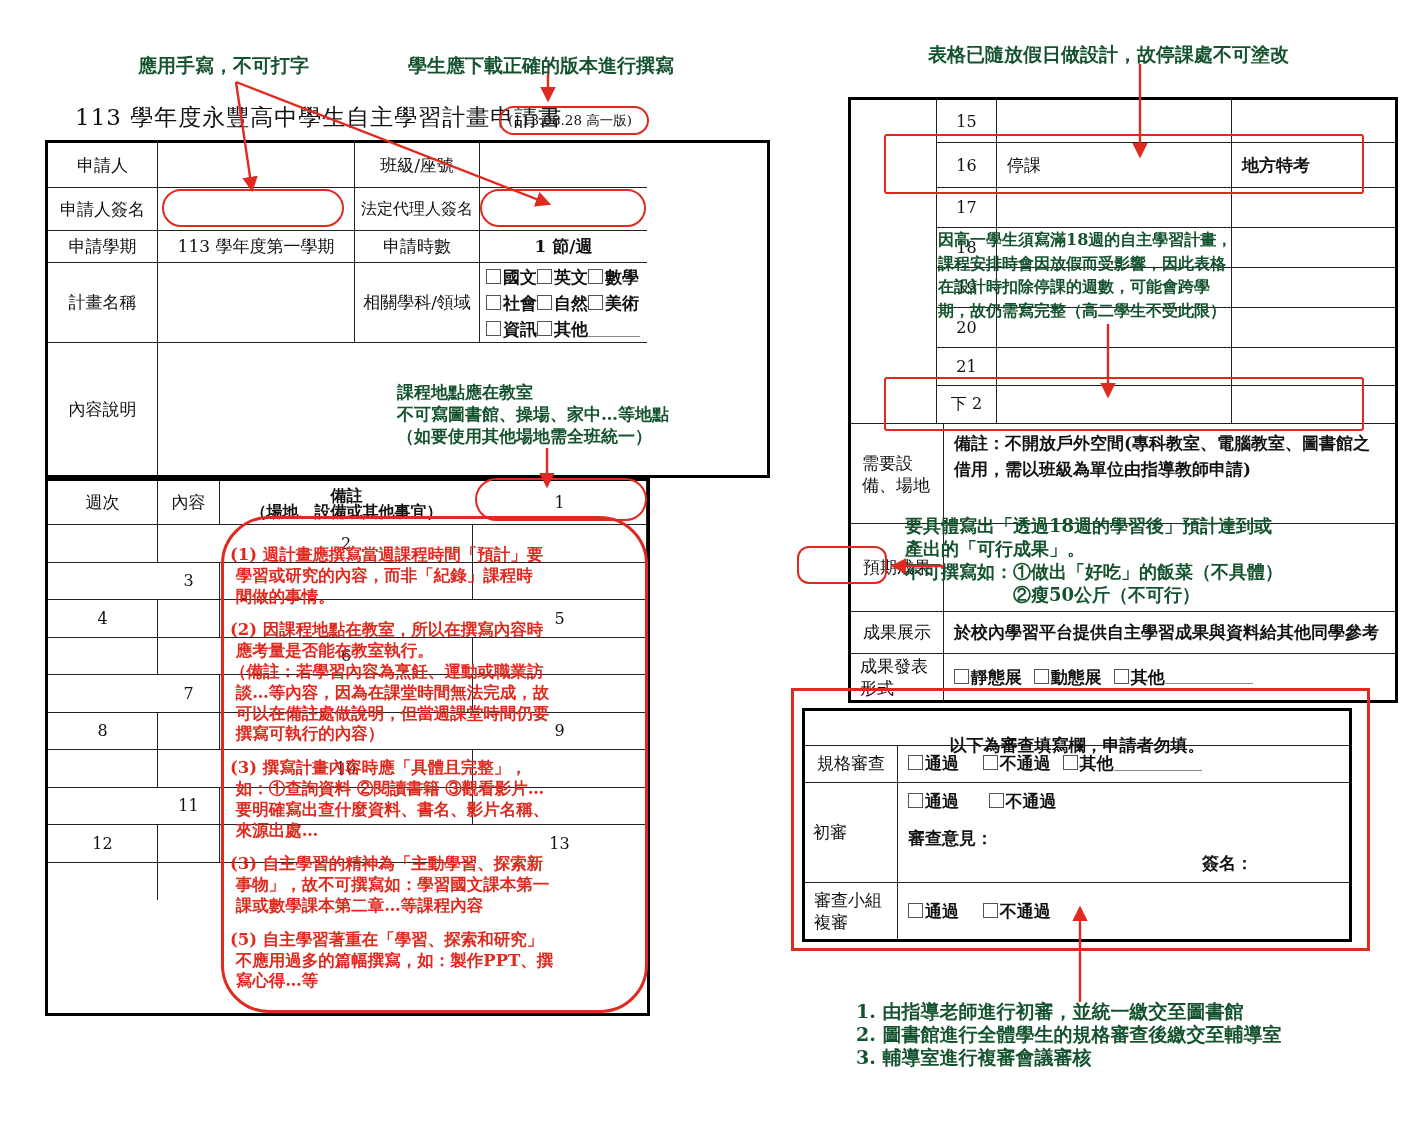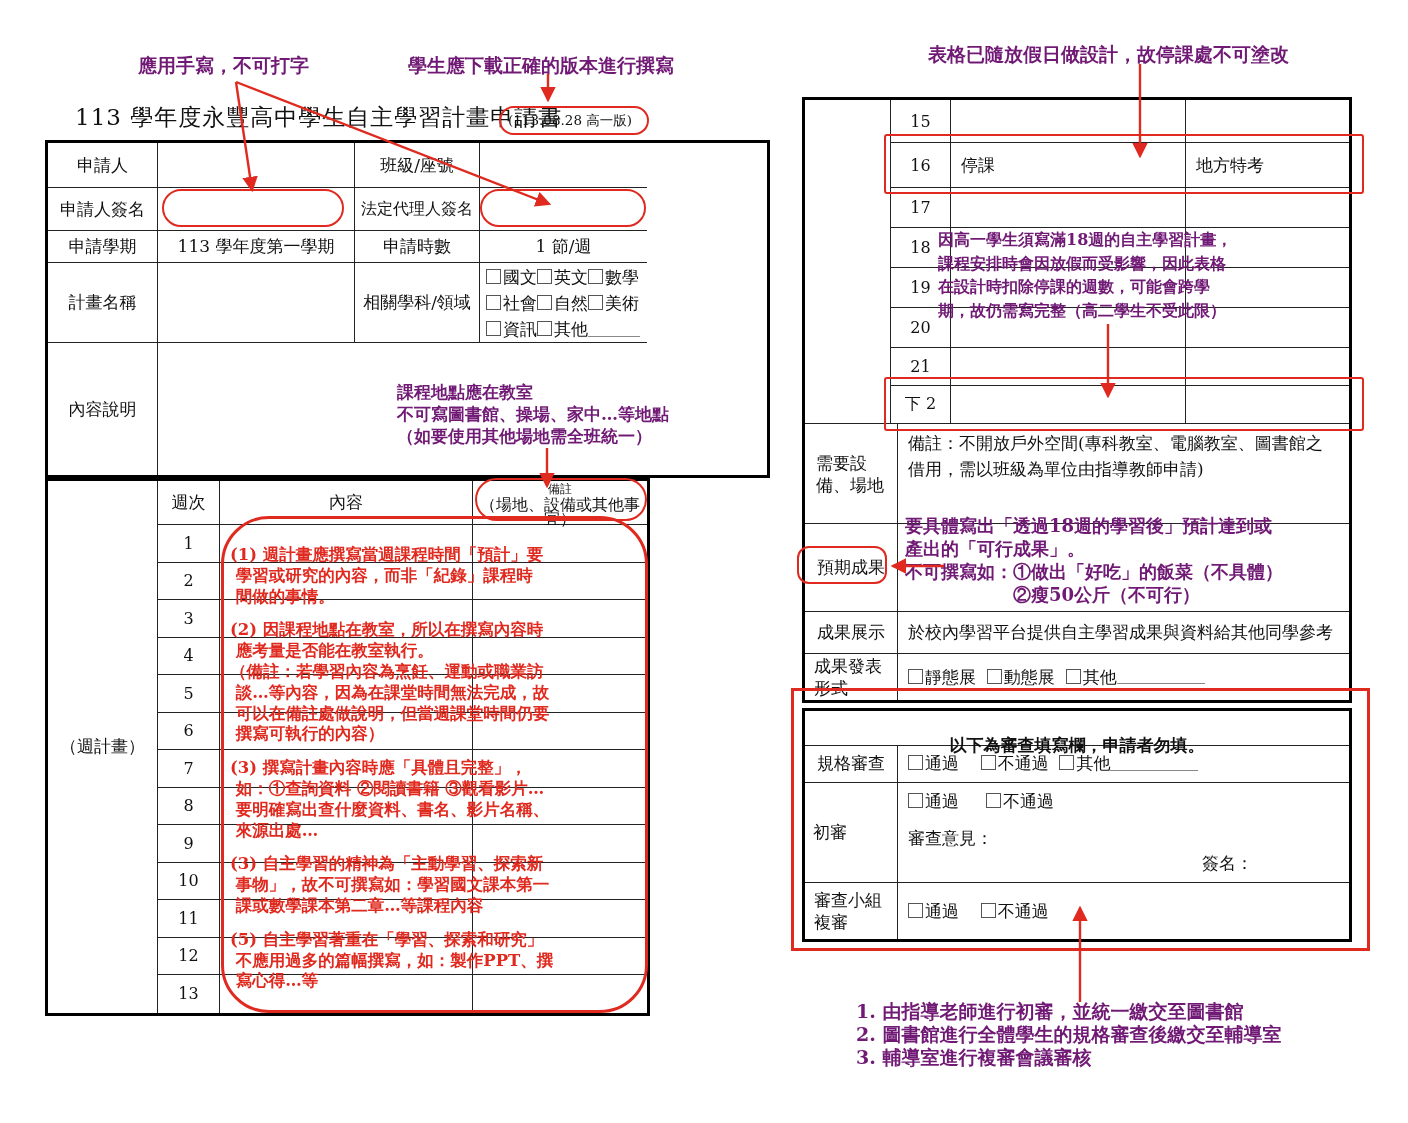--- a/index.html
+++ b/index.html
@@ -5,35 +5,35 @@
   html,body{margin:0;padding:0;background:#fff;}
   .canvas{position:relative;width:1408px;height:1123px;background:#fff;overflow:hidden;
           font-family:"DejaVu Serif","Liberation Serif",serif;color:#111;}
   .abs{position:absolute;}
   
   .tbl{position:absolute;border:3px solid #000;box-sizing:border-box;background:#fff;}
   .grid{display:grid;}
   .cell{border-right:1px solid #222;border-bottom:1px solid #222;box-sizing:border-box;
         display:flex;align-items:center;justify-content:center;font-size:17px;
         background:transparent;overflow:visible;}
-  .cell.last-col{border-right:none;}
+  .cell.last-col{border-right:none;font-weight:bold;}
   .cell.last-row{border-bottom:none;}
   .cell.left{justify-content:flex-start;}
   .cell.top{align-items:flex-start;}
   .lblwrap{text-align:center;line-height:22px;}
   .num{font-size:16px;}
   
   .cbx{display:inline-block;width:13px;height:13px;border:1.5px solid #555;background:#fff;
        margin-right:2px;vertical-align:-1px;}
   .cbitem{display:inline-block;white-space:nowrap;font-size:17px;}
   .uline{display:inline-block;border-bottom:1.5px solid #888;height:13px;vertical-align:-2px;}
   .subline{line-height:26px;white-space:nowrap;}
   
   .red{color:#e02a1f;}
-  .ann{position:absolute;color:#701a75;font-weight:600;white-space:pre-wrap;}
+  .ann{position:absolute;color:#14532d;font-weight:600;white-space:pre-wrap;}
   .redbox{position:absolute;border:2.5px solid #e02a1f;box-sizing:border-box;border-radius:3px;}
   .redoval{position:absolute;border:2.5px solid #e02a1f;box-sizing:border-box;}
   .bigframe{position:absolute;border:3px solid #e02a1f;border-radius:48px;box-sizing:border-box;}
   .gpara{white-space:pre-wrap;margin:0 0 13px 0;}
   svg.overlay{position:absolute;left:0;top:0;pointer-events:none;}
   .notewrap{text-align:center;}
   .note-sub{font-size:16px;line-height:14px;}
   .signline{font-size:17px;}
 </style>
 </head>
@@ -100,32 +100,29 @@
 
       <div class="cell last-row">
           <span>內容說明</span>
         </div>
       <div class="cell last-row last-col" style="grid-column:2 / span 3;"></div>
     </div>
   </div>
 
   <div class="tbl" style="left:45px;top:478px;width:605px;height:538px;">
     <div class="grid" style="grid-template-columns:110px 62px 253px 174px;grid-template-rows:44px repeat(13, 37.5px);width:599px;height:532px;">
-      <div class="cell last-row" style="grid-row:1 / span 14;">
-          <span>（週計畫）</span>
-        </div>
       <div class="cell">
           <span>週次</span>
         </div>
       <div class="cell">
           <span>內容</span>
         </div>
       <div class="cell last-col">
         <div class="notewrap">
-            <div style="font-size:12px;line-height:18px;">備註</div>
+            <div style="font-size:16px;line-height:18px;">備註</div>
             <div class="note-sub">（場地、設備或其他事宜）</div>
           </div>
       </div>
 
       <div class="cell num">
           <span>1</span>
         </div>
         <div class="cell"></div>
         <div class="cell last-col"></div>
       <div class="cell num">
@@ -184,21 +181,21 @@
         <div class="cell"></div>
         <div class="cell last-col"></div>
       <div class="cell num last-row">
           <span>13</span>
         </div>
         <div class="cell last-row"></div>
         <div class="cell last-col last-row"></div>
     </div>
   </div>
 
-  <div class="tbl" style="left:802px;top:97px;width:550px;height:606px;">
+  <div class="tbl" style="left:848px;top:97px;width:550px;height:606px;">
     <div class="grid" style="grid-template-columns:86px 60px 235px 163px;grid-template-rows:43px 45px 40px 40px 40px 40px 38px 38px;width:544px;height:324px;">
       <div class="cell" style="grid-row:1 / span 8;"></div>
       <div class="cell num">
           <span>15</span>
         </div>
         <div class="cell"></div>
         <div class="cell last-col"></div>
       <div class="cell num">
           <span>16</span>
         </div>

